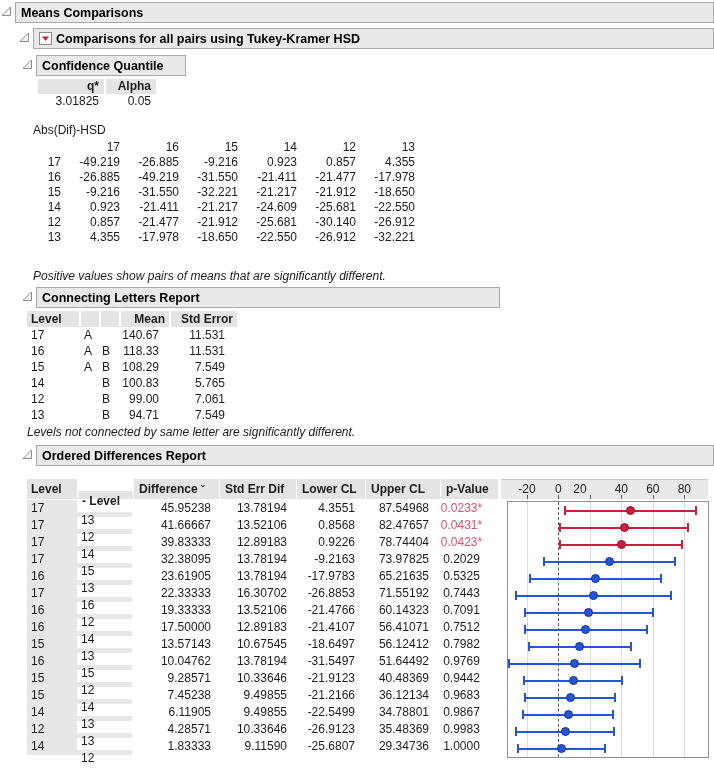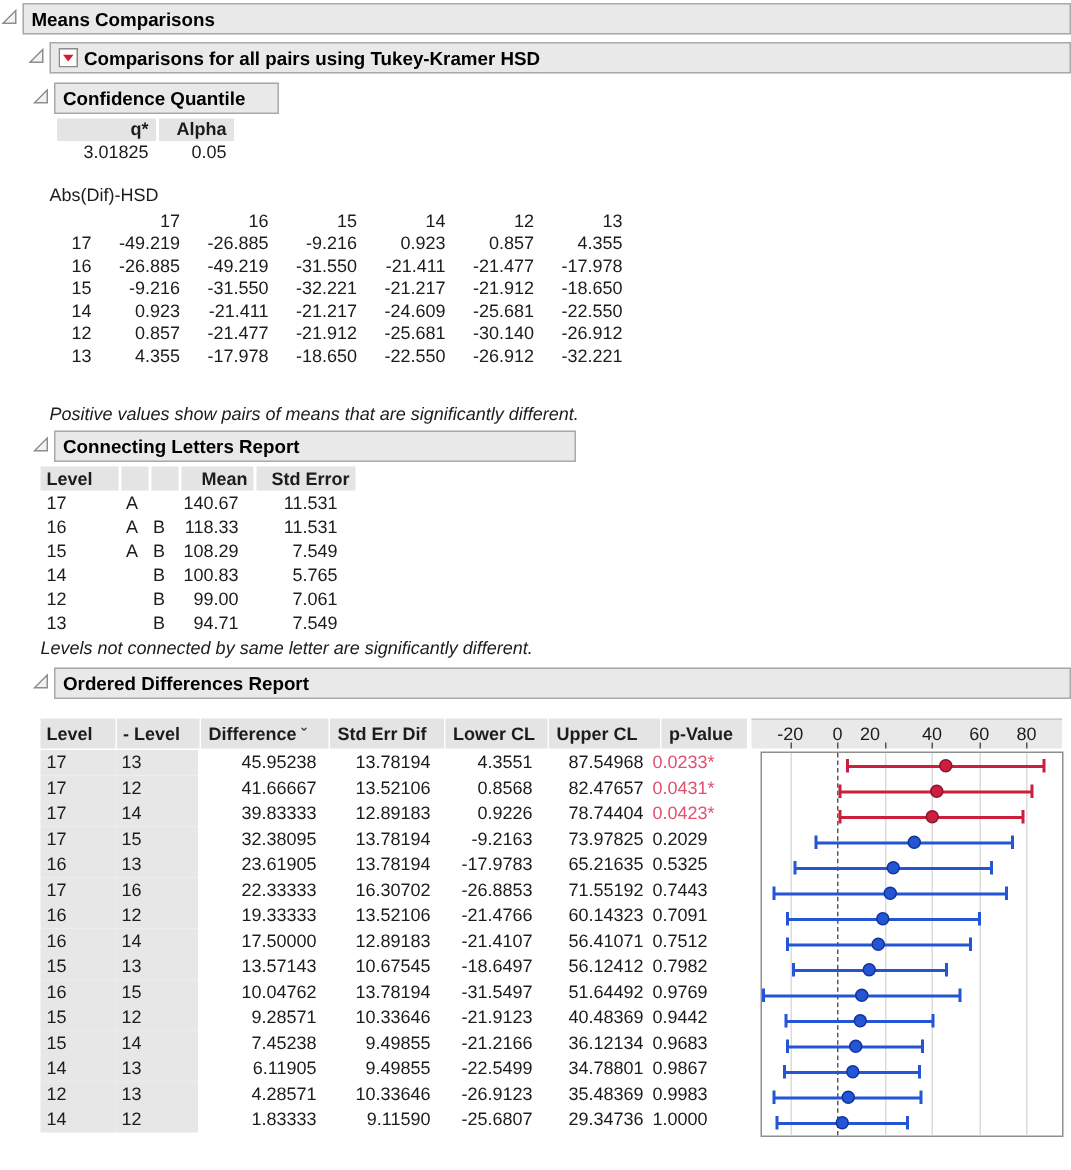--- a/index.html
+++ b/index.html
@@ -41,26 +41,26 @@
   .cl-letter{width:18px;padding:0;text-align:center;}
   .cl-mean{width:48px;text-align:right;}
   .cl-se{width:66px;text-align:right;}
   
   .odr-main{display:flex;margin:13px 0 0 5px;}
   .odr-table{flex:0 0 auto;}
   .odr-hrow{display:flex;height:20px;line-height:20px;margin-bottom:1px;}
   .odr-hrow .hc{background:#e4e4e4;font-weight:bold;margin-right:1px;padding:0 4px;box-sizing:border-box;}
   .odr-row{display:flex;height:17px;line-height:17px;}
   .c-level{width:50px;padding-left:4px;box-sizing:border-box;background:#e7e7e7;}
-  .c-mlevel{width:55px;padding-left:4px;box-sizing:border-box;background:#e7e7e7;}
+  .c-mlevel{width:55px;padding-left:4px;box-sizing:border-box;background:#e7e7e7;margin-top:12px;}
   .c-diff{width:85px;text-align:right;padding-right:6px;box-sizing:border-box;}
   .c-se{width:76px;text-align:right;padding-right:6px;box-sizing:border-box;}
   .c-lcl{width:68px;text-align:right;padding-right:6px;box-sizing:border-box;}
   .c-ucl{width:74px;text-align:right;padding-right:6px;box-sizing:border-box;}
-  .c-p{width:57px;text-align:left;padding-right:4px;box-sizing:border-box;}
+  .c-p{width:57px;text-align:center;padding-right:4px;box-sizing:border-box;}
   .hc.c-level,.hc.c-mlevel{background:#e4e4e4;}
   .hc.c-diff,.hc.c-se,.hc.c-lcl,.hc.c-ucl,.hc.c-p{text-align:left;padding-left:5px;background:#e4e4e4;}
   .sig{color:#e2506e;}
   .sortchev{font-size:11px;margin-left:3px;color:#333;}
   
   .chart-col{margin-left:2px;position:relative;}
   .axis-strip{
     position:relative;width:207px;height:20px;background:#e9e9e9;
     border-top:1px solid #c9c9c9;box-sizing:border-box;
   }
@@ -203,21 +203,21 @@
   </div>
 </div>
 
 <div style="margin:4px 0 0 22px;">
   <div class="orow">
     <span class="disc">
       <svg width="11" height="11" viewBox="0 0 11 11">
           <polygon points="9.5,1 9.5,9.5 1,9.5" fill="#f2f2f2" stroke="#8e8e8e" stroke-width="1"></polygon>
         </svg>
     </span>
-    <div class="obar" style="width:348px;">
+    <div class="obar" style="width:464px;">
       <span>Connecting Letters Report</span>
     </div>
   </div>
   <div class="cl-table">
     <div class="cl-row cl-head">
       <div class="cl-c cl-level">Level</div>
       <div class="cl-c cl-letter"></div>
       <div class="cl-c cl-letter"></div>
       <div class="cl-c cl-mean">Mean</div>
       <div class="cl-c cl-se">Std Error</div>

